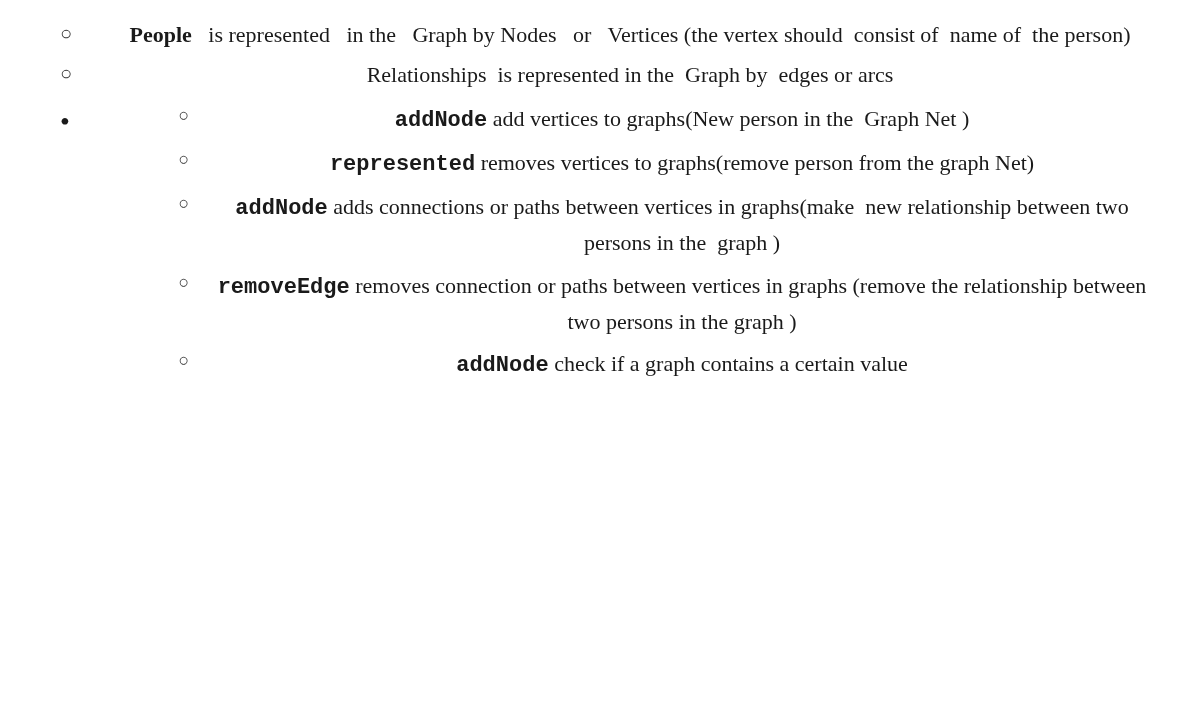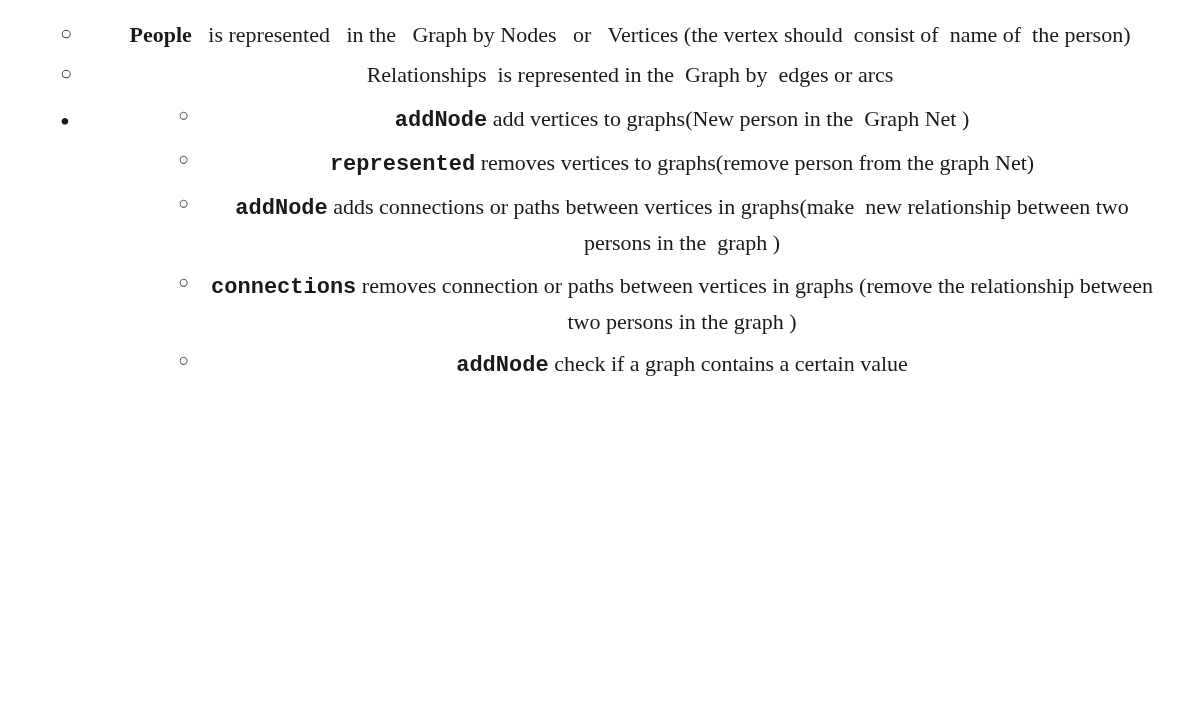--- a/index.html
+++ b/index.html
@@ -135,21 +135,21 @@
           <li>
             <span class="bullet-circle">○</span>
             <span class="item-text">
               <span class="bold-method">addNode</span> adds connections or paths between vertices in graphs(make &nbsp;new relationship between two persons in the &nbsp;graph )
             </span>
           </li>
 
           <li>
             <span class="bullet-circle">○</span>
             <span class="item-text">
-              <span class="bold-method">connections</span> removes connection or paths between vertices in graphs (remove the relationship between two persons in the graph )
+              <span class="bold-method">removeEdge</span> removes connection or paths between vertices in graphs (remove the relationship between two persons in the graph )
             </span>
           </li>
 
           <li>
             <span class="bullet-circle">○</span>
             <span class="item-text">
               <span class="bold-method">addNode</span> check if a graph contains a certain value
             </span>
           </li>
         </ul>

